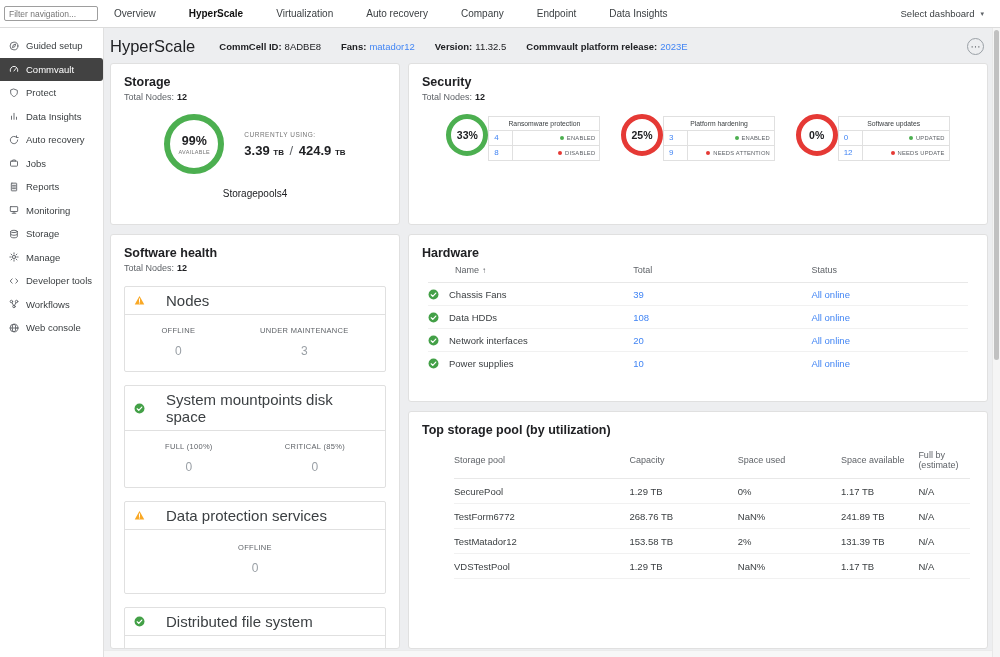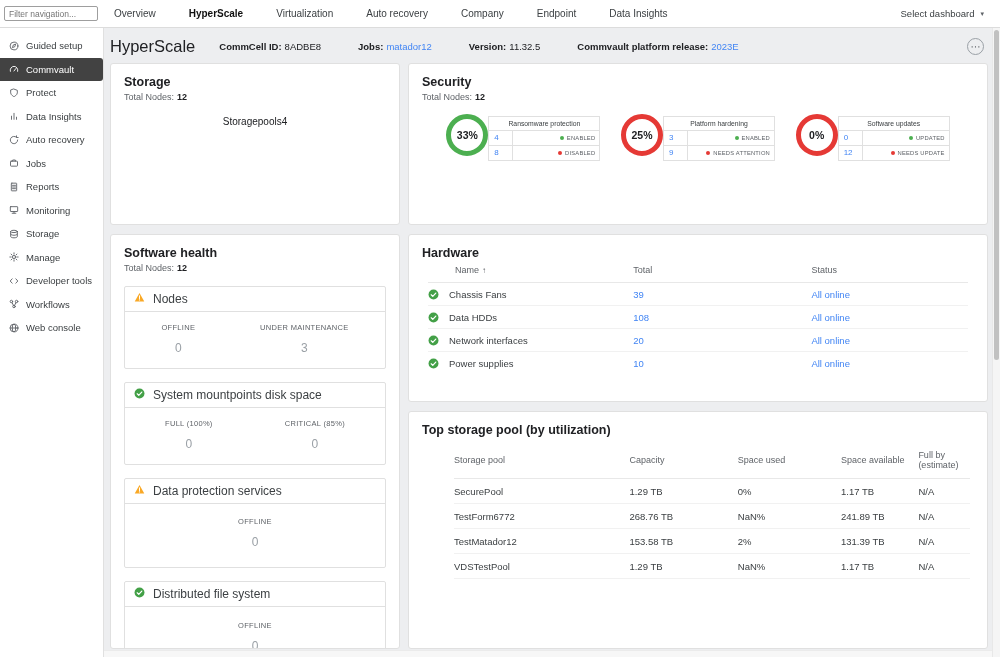--- a/index.html
+++ b/index.html
@@ -22,21 +22,21 @@
   .sidebar{width:104px;background:#fff;border-right:1px solid #e0e0e0;padding-top:6px;flex-shrink:0}
   .side-item{display:flex;align-items:center;gap:7px;height:23.5px;padding-left:9px;font-size:9.5px;color:#3c4043;cursor:pointer;white-space:nowrap}
   .side-item .sicon{width:10px;height:10px;display:inline-flex;flex-shrink:0}
   .side-item .sicon svg{width:10px;height:10px;stroke:#5f6368;fill:none;stroke-width:1.1;stroke-linecap:round;stroke-linejoin:round}
   .side-item.active{background:#424242;color:#fff;border-radius:0 3px 3px 0}
   .side-item.active .sicon svg{stroke:#fff}
 
   .main{flex:1;display:flex;flex-direction:column;overflow:hidden;padding-right:12px;min-width:0}
   .page-header{display:flex;align-items:center;padding:9px 4px 7px 6px}
   .page-title{font-size:16.5px;font-weight:normal;color:#202124;margin-right:24px}
-  .meta{display:flex;gap:37px;flex:1;align-items:center;min-width:0}
+  .meta{display:flex;gap:20px;flex:1;align-items:center;min-width:0}
   .meta-item{font-size:9.5px;white-space:nowrap}
   .meta-label{font-weight:bold;margin-right:3px;color:#202124}
   .meta-value{color:#202124}
   .meta-value.link{color:#4285f4;cursor:pointer}
   .more-btn{width:17px;height:17px;border:1px solid #9aa0a6;border-radius:50%;display:flex;align-items:center;justify-content:center;color:#5f6368;font-size:10px;line-height:1;cursor:pointer;flex-shrink:0}
 
   .content{display:flex;gap:8px;padding:0 0 8px 6px;flex:1;min-height:0}
   .col-left{width:290px;display:flex;flex-direction:column;gap:9px;flex-shrink:0}
   .col-right{flex:1;display:flex;flex-direction:column;gap:9px;min-width:0}
 
@@ -70,21 +70,21 @@
   .sec-tr:last-child{border-bottom:none}
   .sec-count{width:24px;padding:2.5px 0 2.5px 5px;border-right:1px solid #e0e0e0;color:#4285f4;font-size:8px;cursor:pointer}
   .sec-status{flex:1;display:flex;align-items:center;justify-content:flex-end;gap:3px;padding-right:4px;color:#5f6368;font-size:5.8px;letter-spacing:.2px}
   .dot{width:4px;height:4px;border-radius:50%;flex-shrink:0}
   .dot.green{background:#4caf50}
   .dot.red{background:#e53935}
 
   
   .panel-sh{flex:1;overflow:hidden}
   .sh-box{border:1px solid #e0e0e0;border-radius:2px;margin-top:13px}
-  .sh-head{display:flex;align-items:flex-start;gap:8px;padding:5px 9px;border-bottom:1px solid #e0e0e0;font-size:12px;color:#3c4043}
+  .sh-head{display:flex;align-items:center;gap:21px;padding:5px 9px;border-bottom:1px solid #e0e0e0;font-size:15px;color:#3c4043}
   .sh-head .st-icon svg{width:11px;height:11px;display:block}
   .sh-stats{display:flex;justify-content:space-around;padding:11px 4px 13px;text-align:center}
   .sh-box.single .sh-stats{padding:13px 4px 18px}
   .sh-box.tall .sh-stats{padding:14px 4px 26px}
   .sh-stat .lab{font-size:7.5px;color:#5f6368;letter-spacing:.3px}
   .sh-stat .val{font-size:12px;color:#9aa0a6;margin-top:9px;cursor:pointer}
 
   
   .panel-hw{height:168px}
   .hw-table{padding:0 6px}
@@ -309,40 +309,56 @@
   </aside>
 
   <main class="main">
     <div class="page-header">
       <h1 class="page-title">HyperScale</h1>
       <div class="meta">
         <span class="meta-item">
           <b class="meta-label">CommCell ID:</b><span class="meta-value">8ADBE8</span>
         </span>
         <span class="meta-item">
-          <b class="meta-label">Jobs:</b><span class="meta-value link">matador12</span>
+          <b class="meta-label">Fans:</b><span class="meta-value link">matador12</span>
         </span>
         <span class="meta-item">
           <b class="meta-label">Version:</b><span class="meta-value">11.32.5</span>
         </span>
         <span class="meta-item">
           <b class="meta-label">Commvault platform release:</b><span class="meta-value link">2023E</span>
         </span>
       </div>
       <div class="more-btn">⋯</div>
     </div>
 
     <div class="content">
 
       <div class="col-left">
 
         <section class="panel panel-storage">
           <div class="panel-title">Storage</div>
           <div class="total-nodes">
             <span>Total Nodes:</span><b>12</b>
+          </div>
+          <div class="storage-body">
+            <div class="gauge-big">
+              <span class="pct">99%</span>
+              <span class="glabel">AVAILABLE</span>
+            </div>
+            <div>
+              <div class="using-label">CURRENTLY USING:</div>
+              <div class="using-value">
+                <span>3.39</span>
+                <span class="unit">TB</span>
+                <span class="slash">/</span>
+                <span>424.9</span>
+                <span class="unit">TB</span>
+              </div>
+            </div>
           </div>
           <div class="storage-footer">
             <span>Storagepools</span>
             <span>4</span>
           </div>
         </section>
 
         <section class="panel panel-sh">
           <div class="panel-title">Software health</div>
           <div class="total-nodes">

